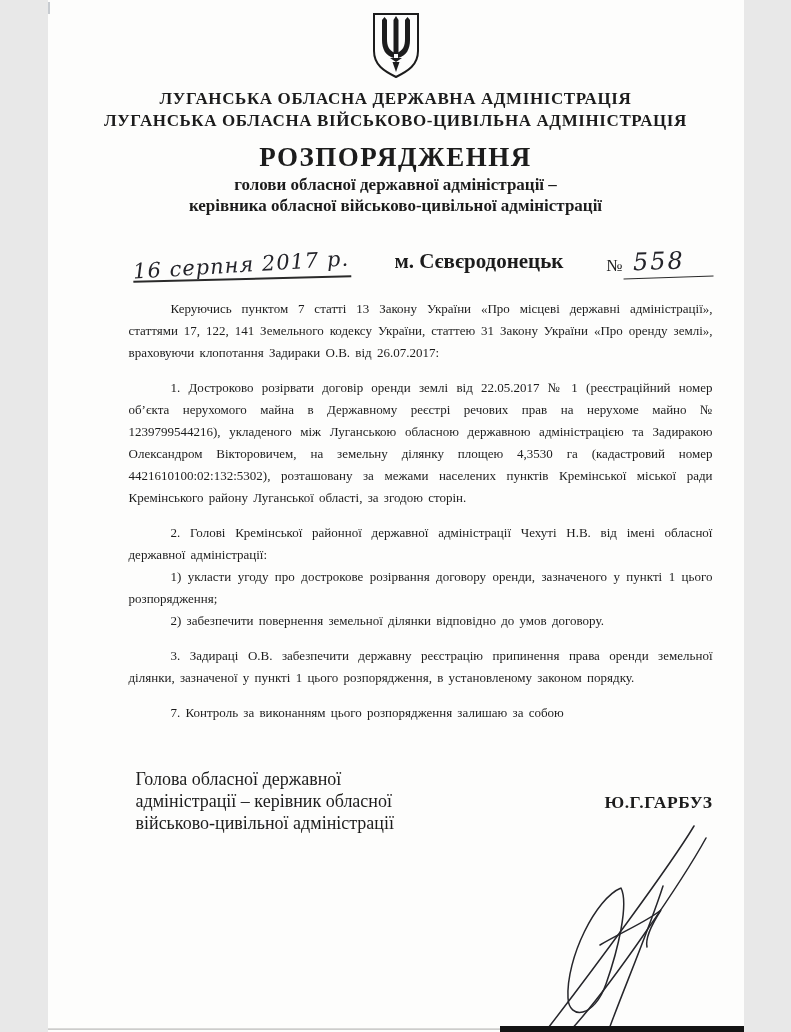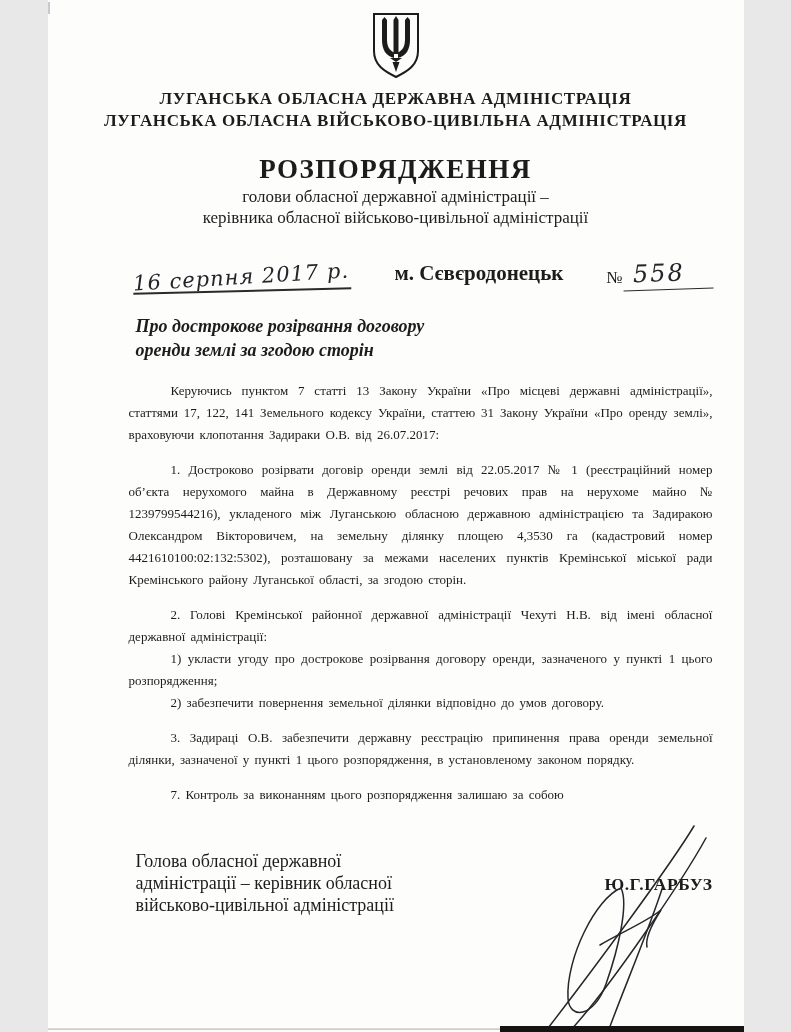--- a/index.html
+++ b/index.html
@@ -10,22 +10,22 @@
     background:#fdfdfc;
     font-family:"Liberation Serif","DejaVu Serif",serif;
     color:#1c1c1c;
     overflow:hidden;
     box-sizing:border-box;
     padding-top:12px;
   }
   .center{text-align:center;}
   .coat{display:block;margin:0 auto 8px auto;}
   .org-line{font-weight:bold;font-size:17px;letter-spacing:.6px;line-height:22px;}
-  .doc-title{font-weight:bold;font-size:27px;letter-spacing:1.5px;margin-top:21px;line-height:33px;}
-  .doc-subtitle{font-weight:normal;font-size:17px;line-height:21px;text-align:center;}
+  .doc-title{font-weight:bold;font-size:27px;letter-spacing:1.5px;margin-top:9px;line-height:33px;}
+  .doc-subtitle{font-weight:bold;font-size:17px;line-height:21px;text-align:center;}
   .meta-row{
     display:flex;align-items:flex-end;
     padding:0 31px 0 85px;margin-top:24px;height:40px;
   }
   .hw{
     font-family:"DejaVu Serif",serif;font-style:italic;color:#24242a;
   }
   .date-block{
     width:218px;border-bottom:2px solid #2a2a2a;
     transform:rotate(-1.5deg);padding-bottom:1px;
@@ -89,24 +89,20 @@
       <span class="hw">16 серпня 2017 р.</span>
     </div>
     <div class="city-block">м. Сєвєродонецьк</div>
     <div class="meta-spacer"></div>
     <div class="num-block">
       <span class="num-label">№</span>
       <span class="num-value hw">558</span>
     </div>
   </div>
 
-  <div class="subject">
-    <div>Про дострокове розірвання договору</div>
-    <div>оренди землі за згодою сторін</div>
-  </div>
 
   <div class="body-text">
     <p class="para">Керуючись пунктом 7 статті 13 Закону України «Про місцеві державні адміністрації», статтями 17, 122, 141 Земельного кодексу України, статтею 31 Закону України «Про оренду землі», враховуючи клопотання Задираки О.В. від 26.07.2017:</p>
     <p class="para gap">1. Достроково розірвати договір оренди землі від 22.05.2017 № 1 (реєстраційний номер об’єкта нерухомого майна в Державному реєстрі речових прав на нерухоме майно № 1239799544216), укладеного між Луганською обласною державною адміністрацією та Задиракою Олександром Вікторовичем, на земельну ділянку площею 4,3530 га (кадастровий номер 4421610100:02:132:5302), розташовану за межами населених пунктів Кремінської міської ради Кремінського району Луганської області, за згодою сторін.</p>
     <p class="para gap">2. Голові Кремінської районної державної адміністрації Чехуті Н.В. від імені обласної державної адміністрації:</p>
     <p class="para">1) укласти угоду про дострокове розірвання договору оренди, зазначеного у пункті 1 цього розпорядження;</p>
     <p class="para">2) забезпечити повернення земельної ділянки відповідно до умов договору.</p>
     <p class="para gap">3. Задираці О.В. забезпечити державну реєстрацію припинення права оренди земельної ділянки, зазначеної у пункті 1 цього розпорядження, в установленому законом порядку.</p>
     <p class="para gap">7. Контроль за виконанням цього розпорядження залишаю за собою</p>
   </div>

